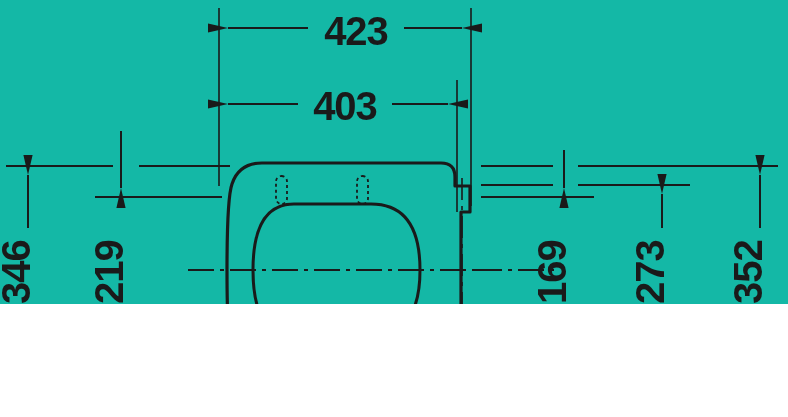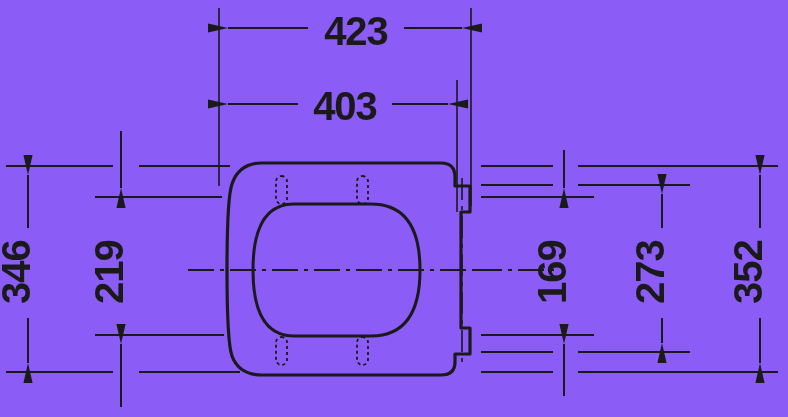--- a/index.html
+++ b/index.html
@@ -3,22 +3,22 @@
 <meta charset="utf-8">
 <style>
   html, body {
     margin: 0;
     padding: 0;
     background: #ffffff;
   }
   #drawing-root {
     position: relative;
     width: 788px;
-    height: 417px;
-    background: #8b5cf6;
+    height: 304px;
+    background: #14b8a6;
     font-family: "Liberation Sans", sans-serif;
     overflow: hidden;
   }
   svg.sheet {
     position: absolute;
     top: 0;
     left: 0;
     width: 788px;
     height: 417px;
     display: block;

